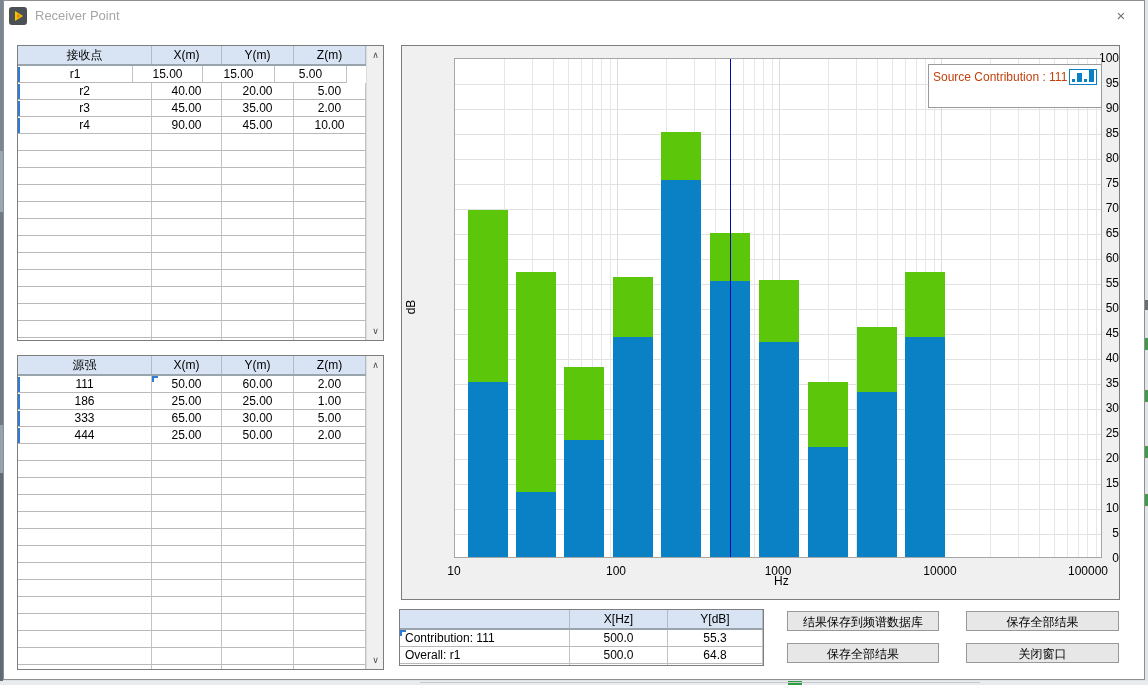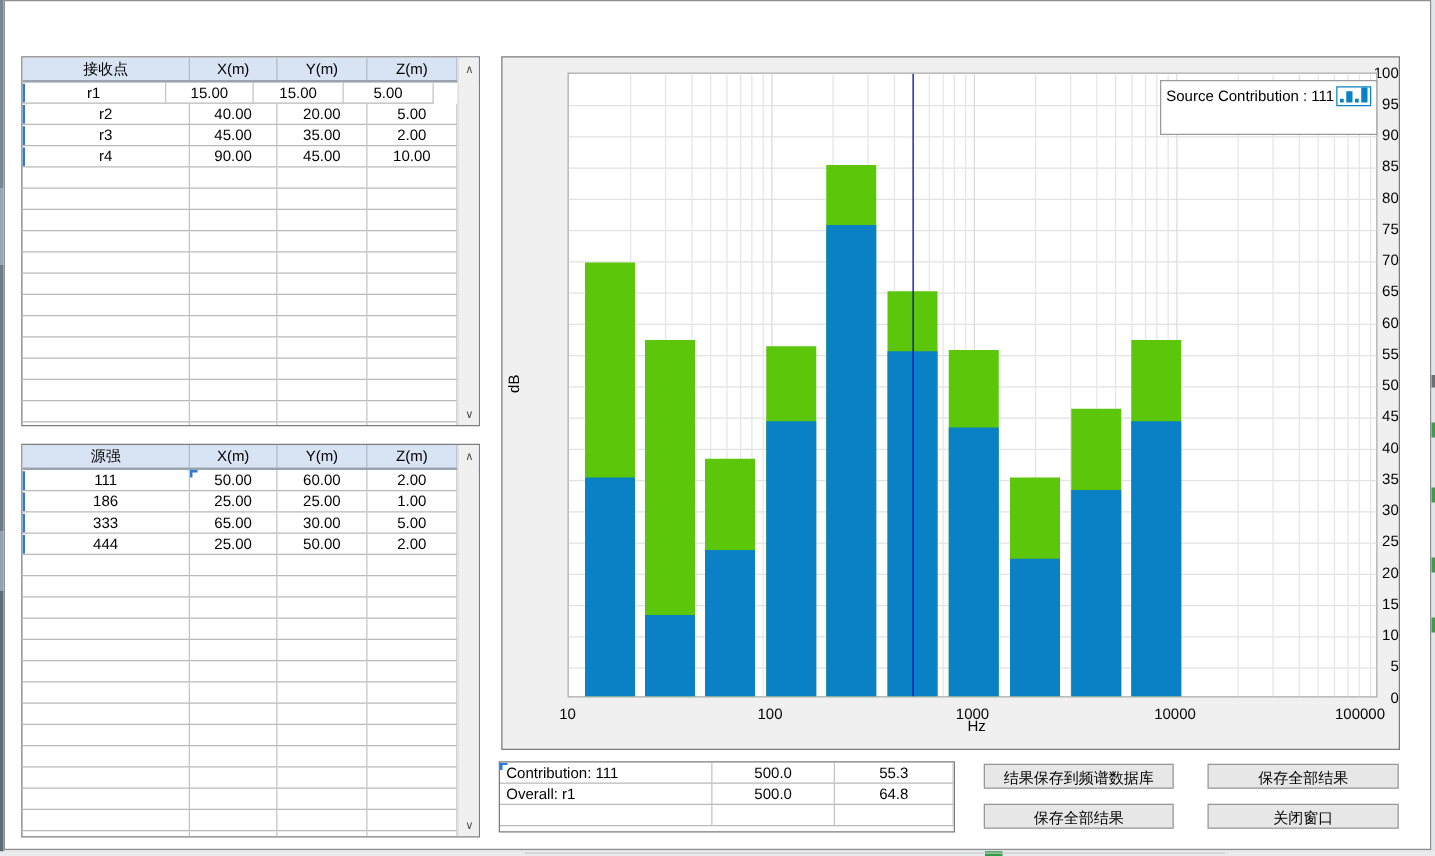--- a/index.html
+++ b/index.html
@@ -41,21 +41,21 @@
   .gridv.major{background:#dcdcdc;}
   .bar{position:absolute;bottom:0;}
   #cursor-line{position:absolute;top:0;width:1px;height:100%;background:#0009b0;cursor:ew-resize;}
   .ytick{position:absolute;right:0;width:42px;text-align:right;font-size:12px;color:#000;line-height:12px;}
   .xtick{position:absolute;font-size:12px;color:#000;white-space:nowrap;}
   #ylabel{position:absolute;left:2px;top:254px;font-size:12px;color:#000;transform:rotate(-90deg);}
   #xlabel{position:absolute;font-size:12px;color:#000;}
   #legend{position:absolute;left:526px;top:18px;width:174px;height:44px;background:#fff;
     border:1px solid #9a9a9a;padding:2px 4px;}
   .legend-row{display:flex;align-items:center;height:20px;}
-  .legend-label{flex:1;font-size:12px;color:#000000;white-space:nowrap;}
+  .legend-label{flex:1;font-size:12px;color:#c2410c;white-space:nowrap;}
   .legend-glyph{width:28px;height:16px;border:1px solid;background:#fff;position:relative;display:flex;
     align-items:flex-end;gap:2px;padding:2px 2px;}
   .legend-glyph i{display:block;}
   
   .win-btn{position:absolute;height:20px;background:#e7e7e7;border:1px solid #989898;
     font-size:12px;color:#000;text-align:center;line-height:18px;cursor:pointer;
     font-family:"Liberation Sans","DejaVu Sans",sans-serif;}
   
   .sliver{position:absolute;}
 </style>
@@ -70,20 +70,28 @@
   <div style="position:absolute;top:446px;width:100%;height:12px;background:#3f9c4e;"></div>
   <div style="position:absolute;top:494px;width:100%;height:12px;background:#3f9c4e;"></div>
 </div>
 <div class="sliver" style="left:0;top:681px;width:1148px;height:4px;background:#e9ecee;">
   <div style="position:absolute;left:788px;top:0;width:14px;height:4px;background:#2e9e44;"></div>
   <div style="position:absolute;left:420px;top:1px;width:560px;height:1px;background:#c6cacd;"></div>
 </div>
 
 <div id="window">
 
+  <div id="titlebar">
+    <div id="app-icon">
+      <span class="tri"></span>
+      <span class="tri2"></span>
+    </div>
+    <span id="title-text">Receiver Point</span>
+    <div id="close-btn">×</div>
+  </div>
 
   <div class="panel" id="receiver-panel" style="left:13px;top:44px;width:367px;height:296px;">
       <div class="tbl-header">
         <div class="hcell" style="width: 134px;">接收点</div>
         <div class="hcell" style="width: 70px;">X(m)</div>
         <div class="hcell" style="width: 72px;">Y(m)</div>
         <div class="hcell" style="width: 72px;">Z(m)</div>
       </div>
       <div class="tbl-row">
         <span class="rowmark"></span>
@@ -439,20 +447,25 @@
             <i style="width: 4px; height: 3px; background: rgb(9, 129, 196);"></i>
             <i style="width: 6px; height: 9px; background: rgb(9, 129, 196);"></i>
             <i style="width: 4px; height: 3px; background: rgb(9, 129, 196);"></i>
             <i style="width: 6px; height: 12px; background: rgb(9, 129, 196);"></i>
           </span>
         </div>
       </div>
   </div>
 
   <div class="panel" id="cursor-panel" style="left:395px;top:608px;width:365px;height:57px;">
+      <div class="tbl-header">
+        <div class="hcell" style="width: 170px;"></div>
+        <div class="hcell" style="width: 98px;">X[Hz]</div>
+        <div class="hcell" style="width: 95px;">Y[dB]</div>
+      </div>
       <div class="tbl-row">
         <div class="cell left" style="width: 170px;">Contribution: 111<span class="selcorner"></span></div>
         <div class="cell" style="width: 98px;">500.0</div>
         <div class="cell" style="width: 95px;">55.3</div>
       </div>
       <div class="tbl-row">
         <div class="cell left" style="width: 170px;">Overall: r1</div>
         <div class="cell" style="width: 98px;">500.0</div>
         <div class="cell" style="width: 95px;">64.8</div>
       </div>

